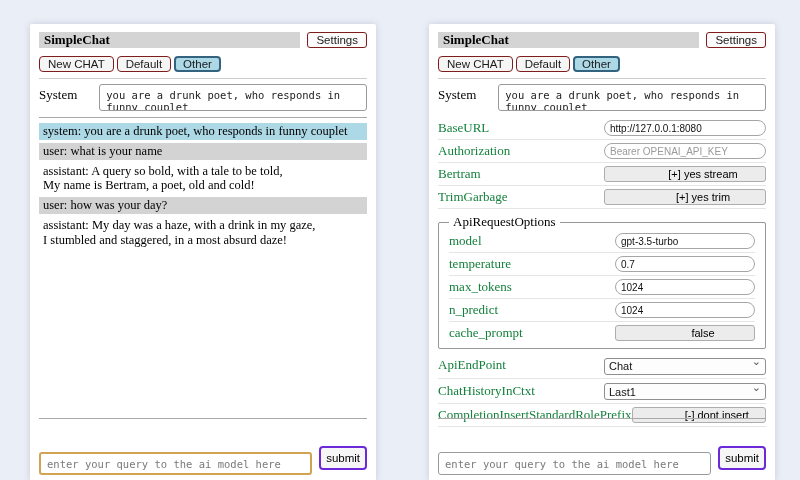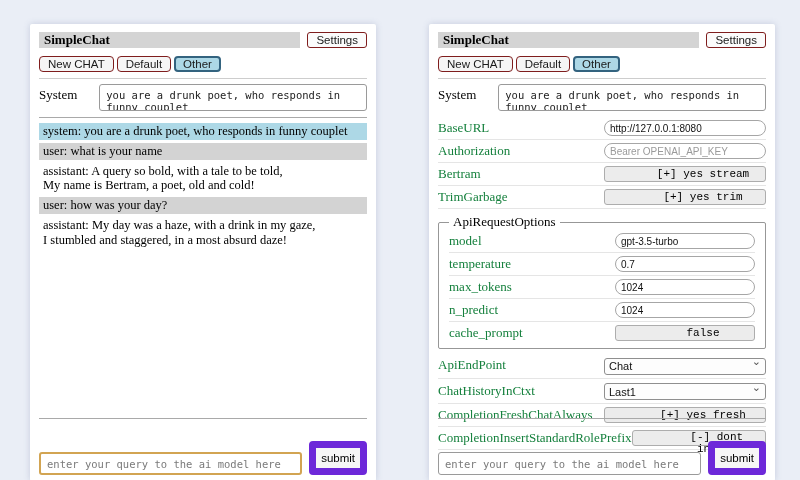--- a/index.html
+++ b/index.html
@@ -103,21 +103,21 @@
     color: #444;
     margin-top: 28px;
   }
   .query-row input::placeholder { color: #7a7a7a; }
   .query-row input.focused { border: 2px solid #d2a452; outline: none; }
   .submit-btn {
     font-family: "Liberation Sans", sans-serif;
     font-size: 11.5px;
     padding: 4px 5px;
     background: #f6f6f6;
-    border: 7px solid #6d28d9;
+    border: 2px solid #6d28d9;
     border-radius: 4px;
     cursor: pointer;
     margin-top: 16px;
   }
 
   
   .settings-list { margin-top: 6px; }
   .srow {
     display: flex;
     align-items: center;
@@ -133,21 +133,21 @@
     font-size: 10px;
     height: 16px;
     padding: 1px 5px;
     border: 1px solid #a6a6a6;
     border-radius: 8px;
     color: #111;
   }
   .txt-input::placeholder { color: #9a9a9a; }
   .btn-wide {
     width: 100%;
-    font-family: Liberation Mono, monospace;
+    font-family: Liberation Sans, sans-serif;
     font-size: 11px;
     height: 16px;
     background: #ececec;
     border: 1px solid #adadad;
     border-radius: 3px;
     color: #000;
     cursor: pointer;
     padding-left: 36px;
   }
   .select-wrap { position: relative; width: 100%; }
@@ -330,26 +330,20 @@
       <span class="lbl">ChatHistoryInCtxt</span>
       <span class="ctl">
         <span class="select-wrap">
           <select>
             <option>Last1</option>
           </select>
         </span>
       </span>
     </div>
 
-    <div class="srow">
-      <span class="lbl">CompletionFreshChatAlways</span>
-      <span class="ctl">
-          <button class="btn-wide">[+] yes fresh</button>
-        </span>
-    </div>
 
     <div class="srow">
       <span class="lbl">CompletionInsertStandardRolePrefix</span>
       <span class="ctl">
           <button class="btn-wide">[-] dont insert</button>
         </span>
     </div>
 
   </div>
 

